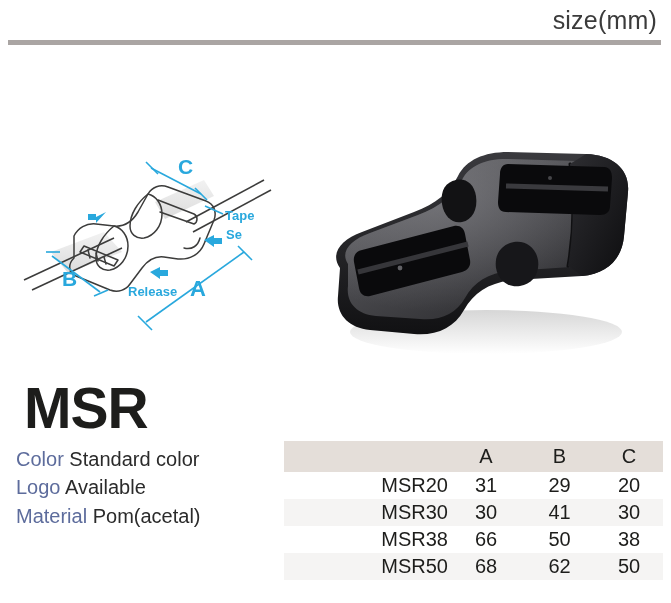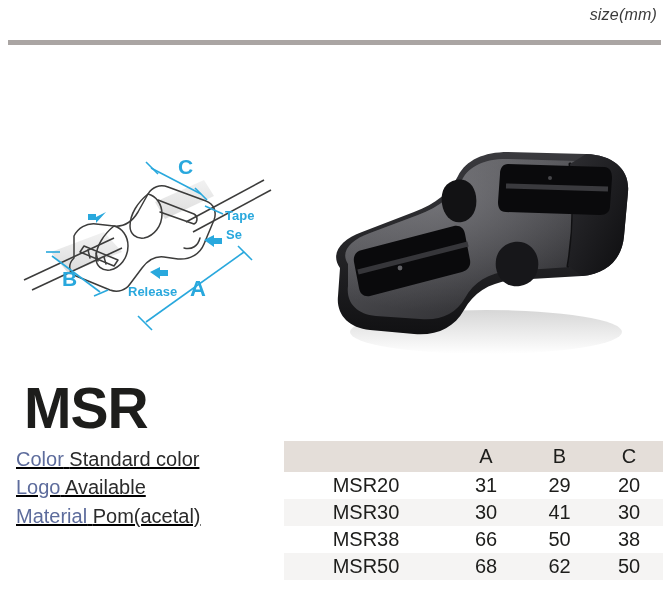--- a/index.html
+++ b/index.html
@@ -20,25 +20,24 @@
   .header-unit {
     position: absolute;
     left: 0; top: 0;
     width: 671px;
     height: 46px;
   }
   .size-label {
     position: absolute;
     right: 14px;
     top: 6px;
-    font-size: 16px;
+    font-size: 25px;
     color: #3b3b3b;
     letter-spacing: .2px;
     white-space: nowrap;
-    font-style: italic;
   }
   .top-divider {
     position: absolute;
     left: 8px;
     top: 40px;
     width: 653px;
     height: 5px;
     background: #aaa5a3;
   }
 
@@ -72,21 +71,20 @@
   .product-title {
     font-size: 57px;
     font-weight: bold;
     color: #1d1d1b;
     letter-spacing: -1px;
     line-height: 1;
     margin: 8px;
   }
   .spec-list {
     margin-top: 5px;
-    text-decoration: underline;
   }
   .spec-row {
     font-size: 20px;
     line-height: 1.42;
     color: #2b2b2b;
     white-space: nowrap;
   }
   .spec-key {
     color: #5d6c9c;
   }
@@ -113,21 +111,21 @@
   }
   .spec-table thead tr {
     background: #e4ded9;
   }
   .spec-table thead th {
     height: 31px;
   }
   .spec-table tbody tr:nth-child(odd)  { background: #ffffff; }
   .spec-table tbody tr:nth-child(even) { background: #f5f4f3; }
 
-  .col-model  { width: 164px; text-align: center; padding-left: 9px; margin-left: 20px; }
+  .col-model  { width: 164px; text-align: right; padding-left: 9px; margin-left: 20px; }
   .col-a      { width: 76px;  text-align: center; }
   .col-b      { width: 71px;  text-align: center; }
   .col-c      { width: 68px;  text-align: center; }
 </style>
 </head>
 <body>
 
 <div class="header-unit">
   <div class="size-label">size(mm)</div>
   <div class="top-divider"></div>

